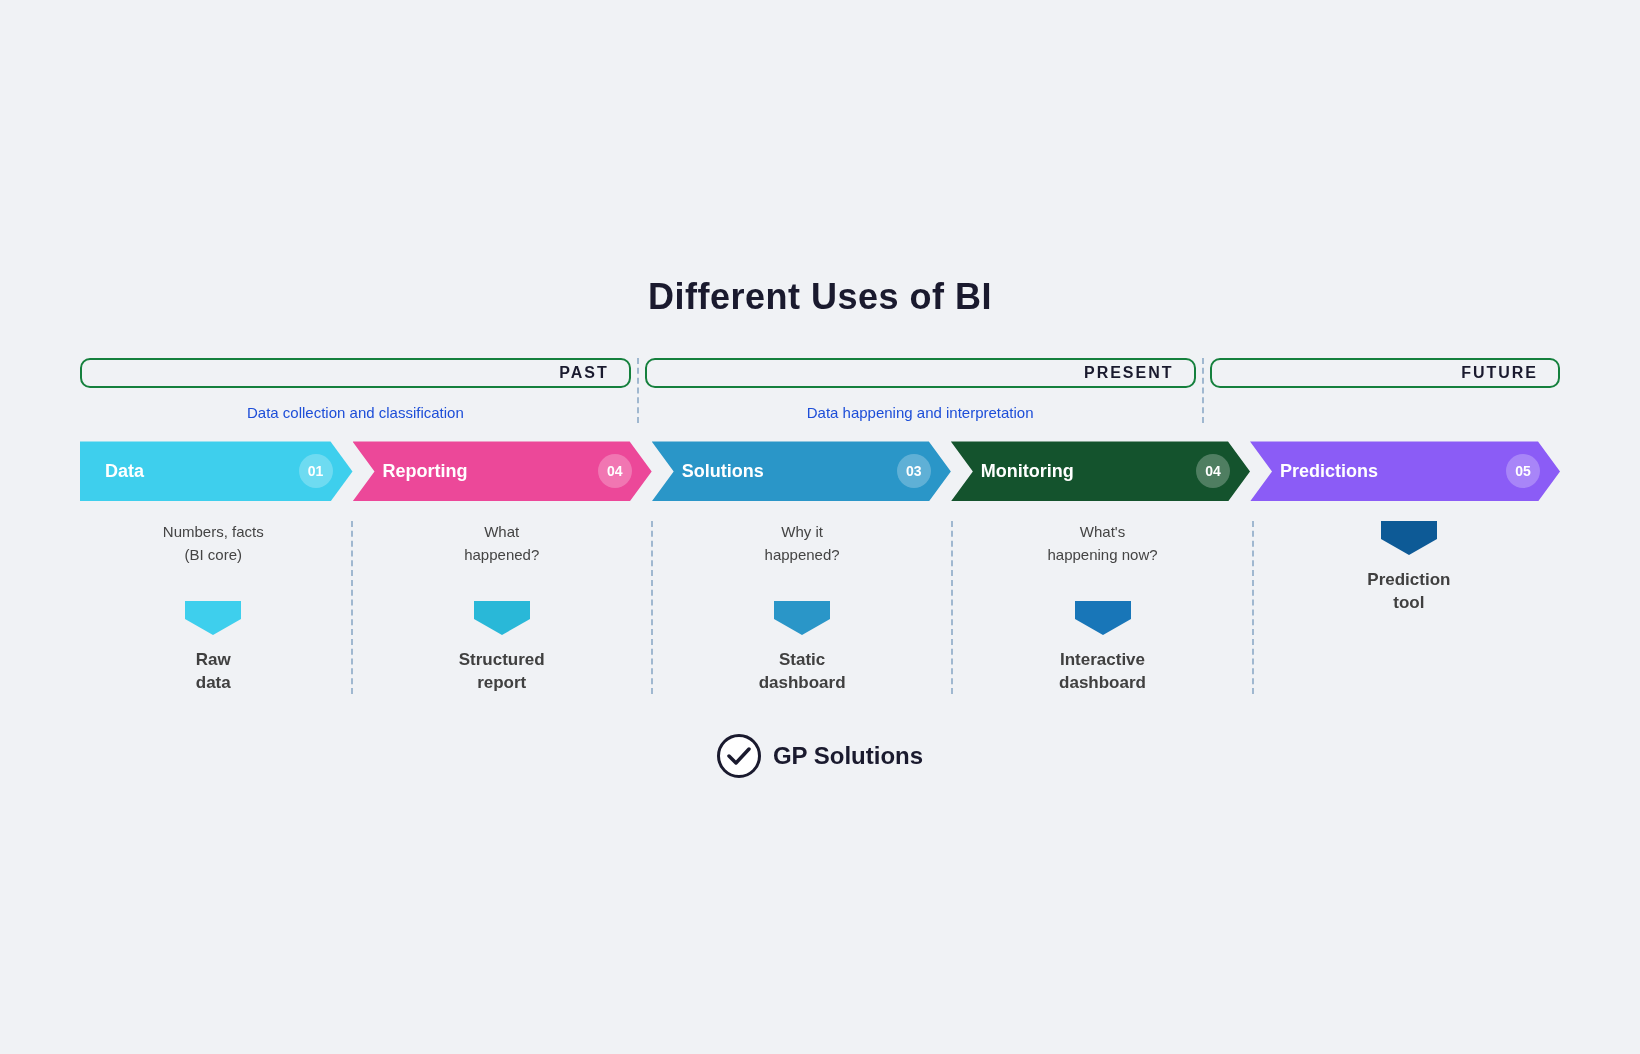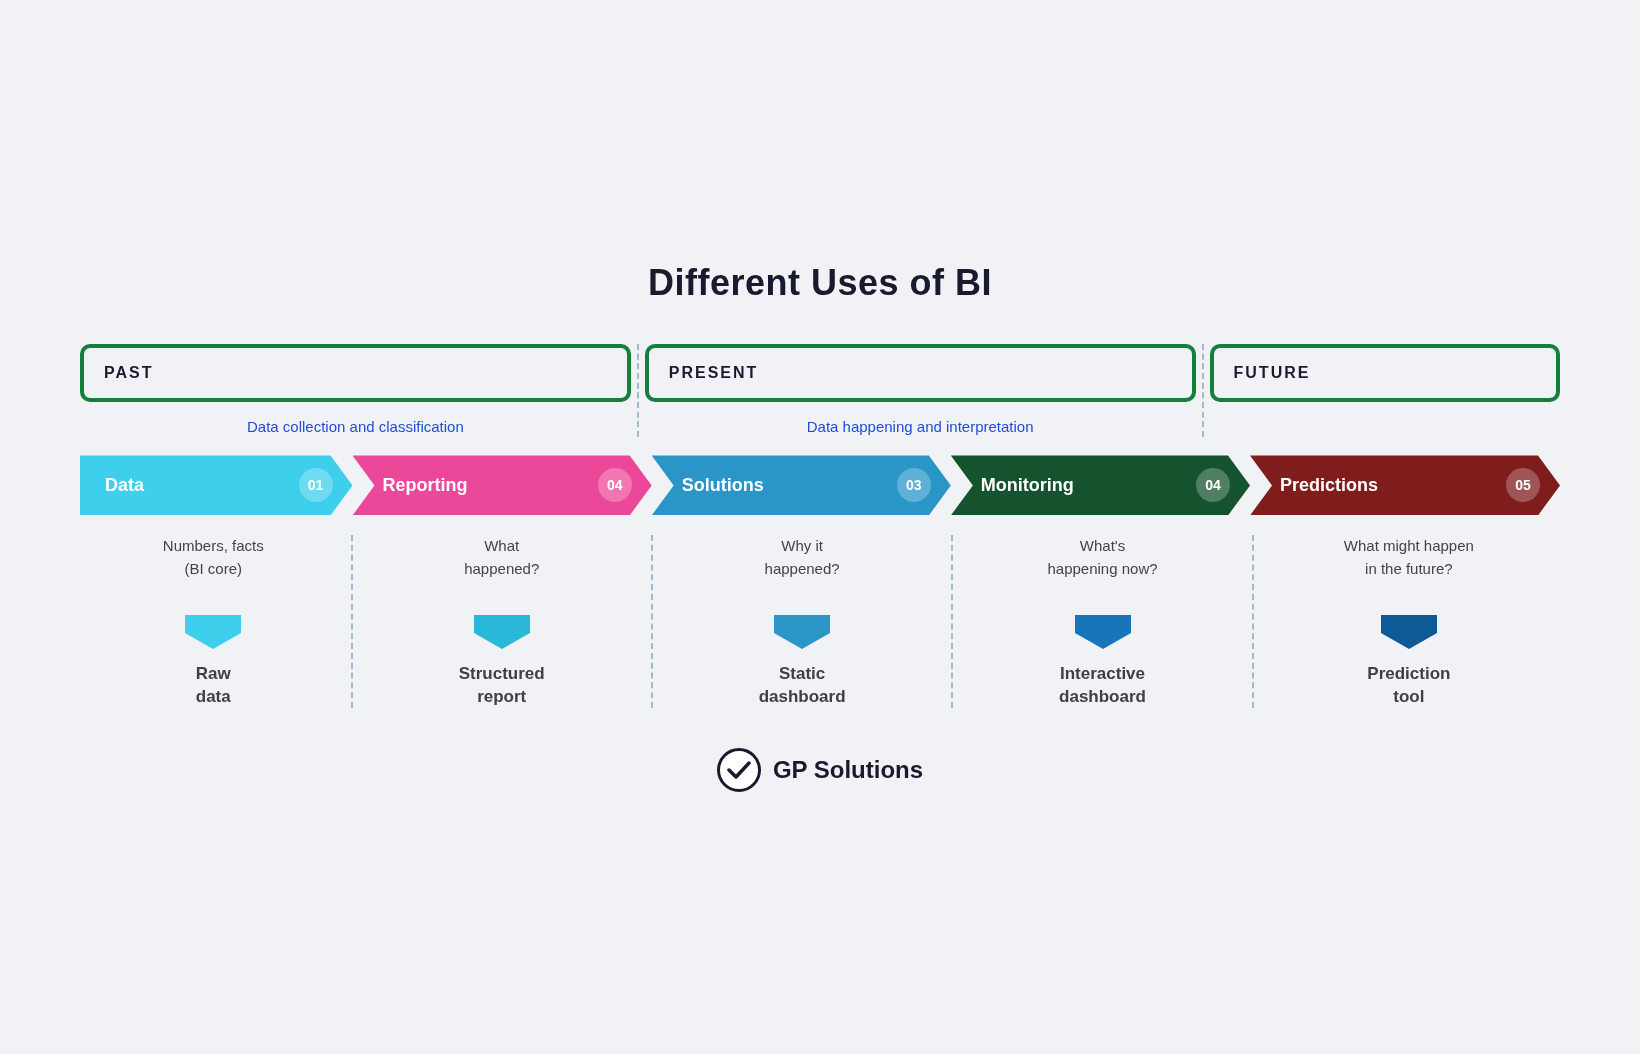--- a/index.html
+++ b/index.html
@@ -19,24 +19,24 @@
     }
     .main-title {
       text-align: center;
       font-size: 36px;
       font-weight: 800;
       color: #1a1a2e;
       margin-bottom: 40px;
       letter-spacing: 0.5px;
     }
     .time-box {
-      border: 4px solid #15803d;
+      border: 2px solid #15803d;
       border-radius: 10px;
-      padding: 16px 20px;
-      text-align: left;
+      padding: 4px 20px;
+      text-align: right;
       width: 100%;
     }
     .time-box-label {
       font-weight: 800;
       font-size: 16px;
       letter-spacing: 2px;
       color: #1a1a2e;
     }
     .time-desc {
       text-align: center;
@@ -83,21 +83,21 @@
       justify-content: center;
       font-size: 14px;
       font-weight: 700;
       margin-left: 10px;
       flex-shrink: 0;
     }
     .arrow-data { background: #3ecfed; flex: 1.05; }
     .arrow-reporting { background: #ec4899; flex: 1.15; }
     .arrow-analysis { background: #2a96c8; flex: 1.15; }
     .arrow-monitoring { background: #14532d; flex: 1.15; }
-    .arrow-predictions { background: #7f1d1d; flex: 1.2; }
+    .arrow-predictions { background: #8b5cf6; flex: 1.2; }
     .col {
       display: flex;
       flex-direction: column;
       align-items: center;
       text-align: center;
       padding: 0 8px;
     }
     .col.data-col { flex: 1.05; }
     .col.reporting-col { flex: 1.15; }
     .col.analysis-col { flex: 1.15; }
@@ -278,21 +278,20 @@
         <svg width="56" height="34" viewBox="0 0 56 34">
           <polygon points="0,0 56,0 56,18 28,34 0,18" fill="#1876b8"></polygon>
         </svg>
       </div>
       <div class="col-label">Interactive<br>dashboard</div>
     </div>
 
     <div class="divider-bottom"></div>
 
     <div class="col predictions-col">
-      <div class="col-desc">What might happen<br>in the future?</div>
       <div class="chevron-down">
         <svg width="56" height="34" viewBox="0 0 56 34">
           <polygon points="0,0 56,0 56,18 28,34 0,18" fill="#0d5a96"></polygon>
         </svg>
       </div>
       <div class="col-label">Prediction<br>tool</div>
     </div>
   </div>
 
   <div class="logo-section">

